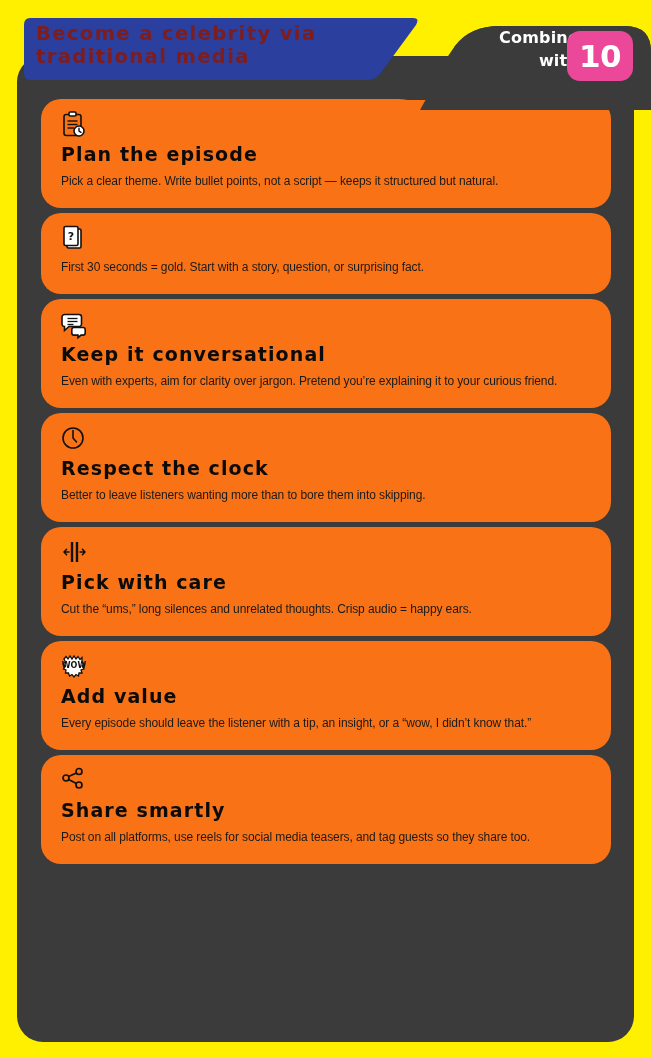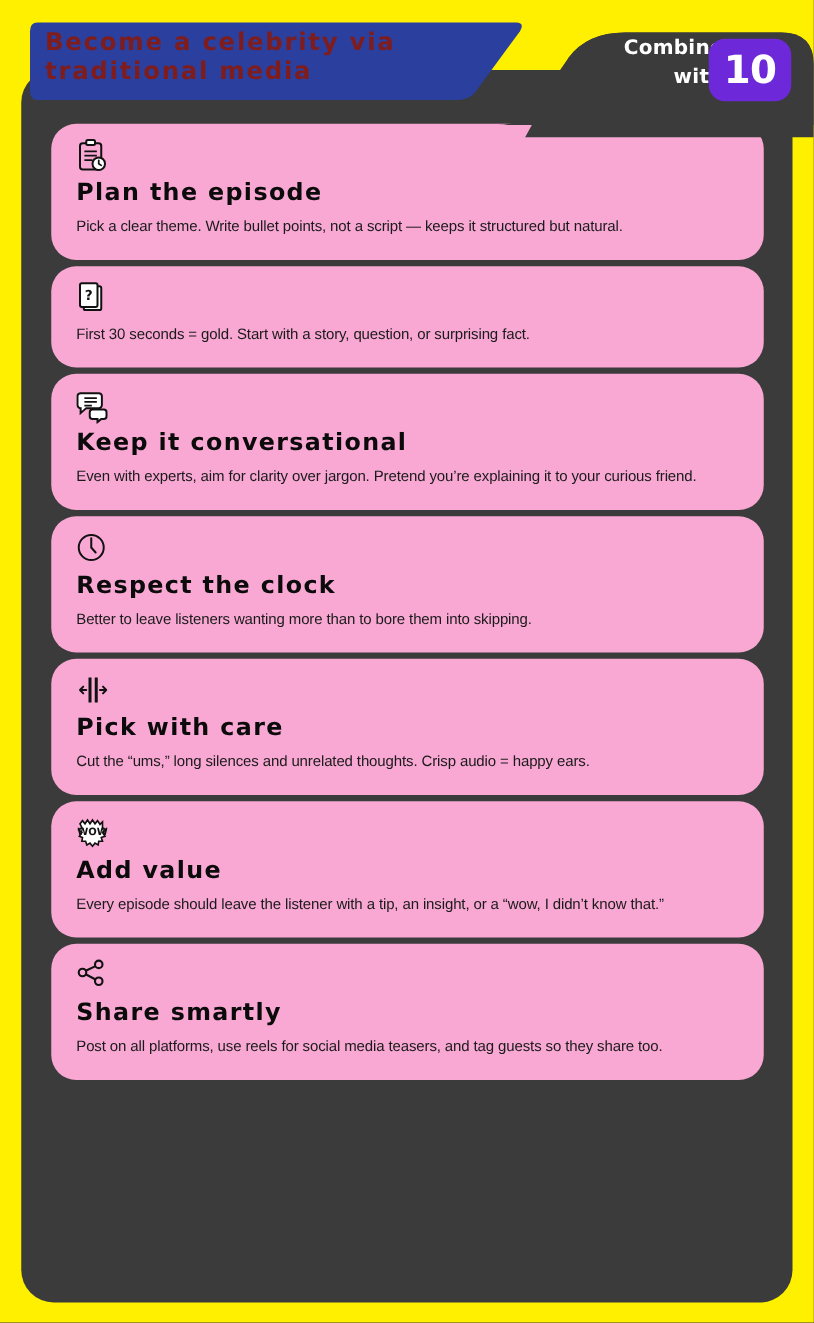--- a/index.html
+++ b/index.html
@@ -54,21 +54,21 @@
   }
   #combine-line1, #combine-line2 { display: block; }
 
   #combine-badge {
     position: absolute;
     right: 18px;
     top: 31px;
     width: 66px;
     height: 50px;
     border-radius: 13px;
-    background: #6d28d9;
+    background: #ec4899;
     z-index: 7;
     display: flex;
     align-items: center;
     justify-content: center;
   }
   #combine-badge-number {
     color: #FFFFFF;
     font-size: 31px;
     font-weight: bold;
     line-height: 1;
@@ -90,21 +90,21 @@
 
   #cards {
     position: absolute;
     left: 41px;
     top: 99px;
     width: 570px;
     z-index: 4;
   }
 
   .card {
-    background: #f9a8d4;
+    background: #f97316;
     border-radius: 20px;
     padding: 12px 36px 16px 20px;
     margin-bottom: 5px;
     box-sizing: border-box;
   }
 
   .card-icon {
     height: 30px;
     display: block;
     margin-bottom: 1px;

